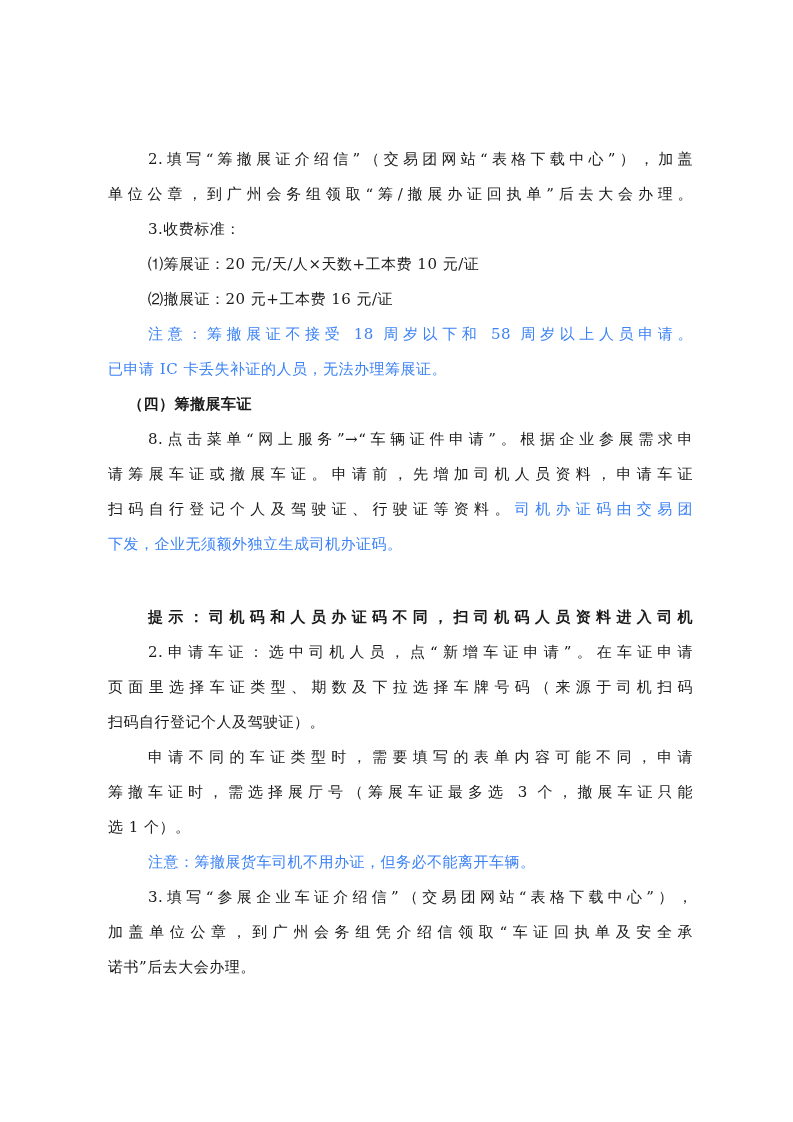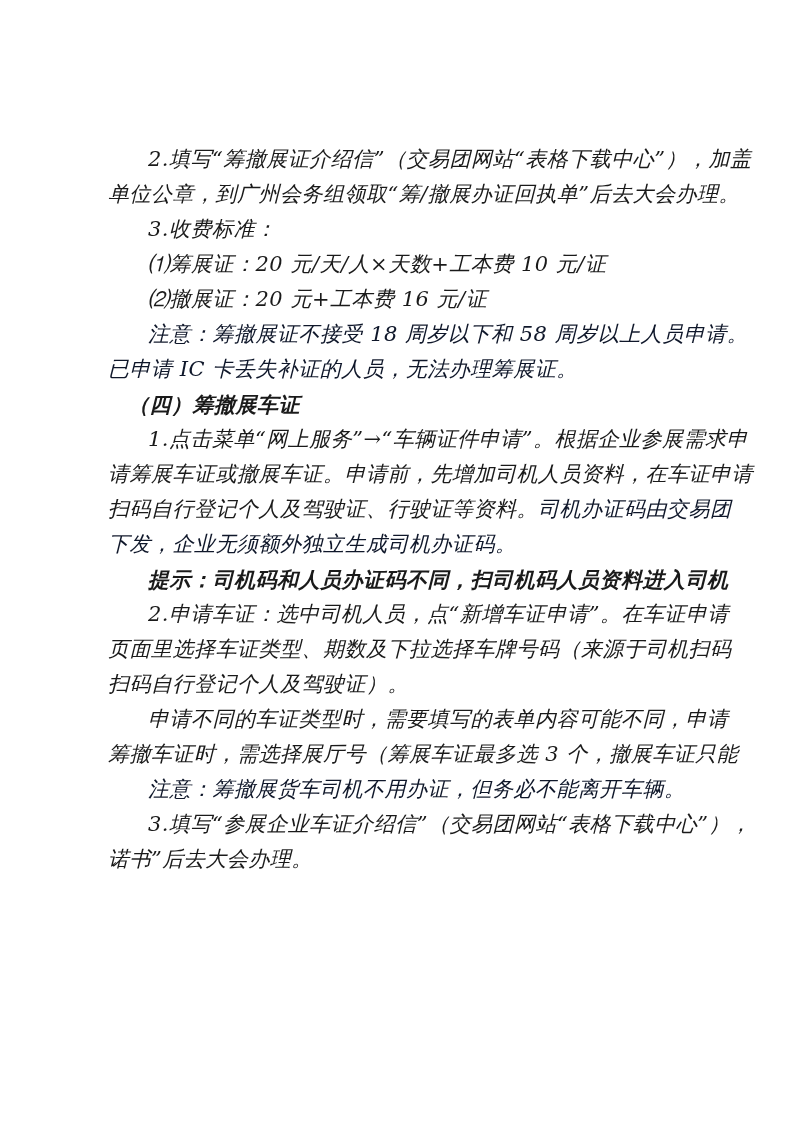--- a/index.html
+++ b/index.html
@@ -1,44 +1,46 @@
 <!DOCTYPE html>
 <html><head>
 <meta charset="utf-8">
 <style>
   html, body { margin: 0; padding: 0; background: #ffffff; }
   body { width: 793px; height: 1122px; position: relative; overflow: hidden;
          font-family: "DejaVu Serif", "Liberation Serif", serif; color: #1a1a1a; }
   .page { position: absolute; left: 108px; top: 142px; width: 585px; }
-  .line { height: 35px; line-height: 35px; font-size: 21px; white-space: nowrap;
-          text-align: justify; text-align-last: justify; letter-spacing: 0.5px; font-style: italic; }
+  .line { height: 35px; line-height: 35px; font-size: 15px; white-space: nowrap;
+          text-align: justify; text-align-last: justify; letter-spacing: 0.5px; }
   .line.last { text-align-last: left; }
   .indent { padding-left: 40px; }
-  .red { color: #0f172a; }
-  .bold { font-weight: bold; }
+  .red { color: #3b82f6; }
+  .bold { font-weight: bold; margin-top: 38px; }
   .heading { padding-left: 20px; font-weight: bold; text-align-last: left; }
 </style>
 </head>
 <body>
 
 <div class="page">
   <div class="line indent">2.填写“筹撤展证介绍信”（交易团网站“表格下载中心”），加盖</div>
   <div class="line">单位公章，到广州会务组领取“筹/撤展办证回执单”后去大会办理。</div>
   <div class="line indent last">3.收费标准：</div>
   <div class="line indent last">⑴筹展证：20 元/天/人×天数+工本费 10 元/证</div>
   <div class="line indent last">⑵撤展证：20 元+工本费 16 元/证</div>
   <div class="line indent red">注意：筹撤展证不接受 18 周岁以下和 58 周岁以上人员申请。</div>
   <div class="line red last">已申请 IC 卡丢失补证的人员，无法办理筹展证。</div>
   <div class="line heading">（四）筹撤展车证</div>
-  <div class="line indent">1.点击菜单“网上服务”→“车辆证件申请”。根据企业参展需求申</div>
-  <div class="line">请筹展车证或撤展车证。申请前，先增加司机人员资料，在车证申请</div>
+  <div class="line indent">8.点击菜单“网上服务”→“车辆证件申请”。根据企业参展需求申</div>
+  <div class="line">请筹展车证或撤展车证。申请前，先增加司机人员资料，申请车证</div>
   <div class="line"><span>扫码自行登记个人及驾驶证、行驶证等资料。</span><span class="red">司机办证码由交易团</span></div>
   <div class="line red last">下发，企业无须额外独立生成司机办证码。</div>
   <div class="line indent bold">提示：司机码和人员办证码不同，扫司机码人员资料进入司机</div>
   <div class="line indent">2.申请车证：选中司机人员，点“新增车证申请”。在车证申请</div>
   <div class="line">页面里选择车证类型、期数及下拉选择车牌号码（来源于司机扫码</div>
   <div class="line last">扫码自行登记个人及驾驶证）。</div>
   <div class="line indent">申请不同的车证类型时，需要填写的表单内容可能不同，申请</div>
   <div class="line">筹撤车证时，需选择展厅号（筹展车证最多选 3 个，撤展车证只能</div>
+  <div class="line last">选 1 个）。</div>
   <div class="line indent red last">注意：筹撤展货车司机不用办证，但务必不能离开车辆。</div>
   <div class="line indent">3.填写“参展企业车证介绍信”（交易团网站“表格下载中心”），</div>
+  <div class="line">加盖单位公章，到广州会务组凭介绍信领取“车证回执单及安全承</div>
   <div class="line last">诺书”后去大会办理。</div>
 </div>
 
 </body></html>

